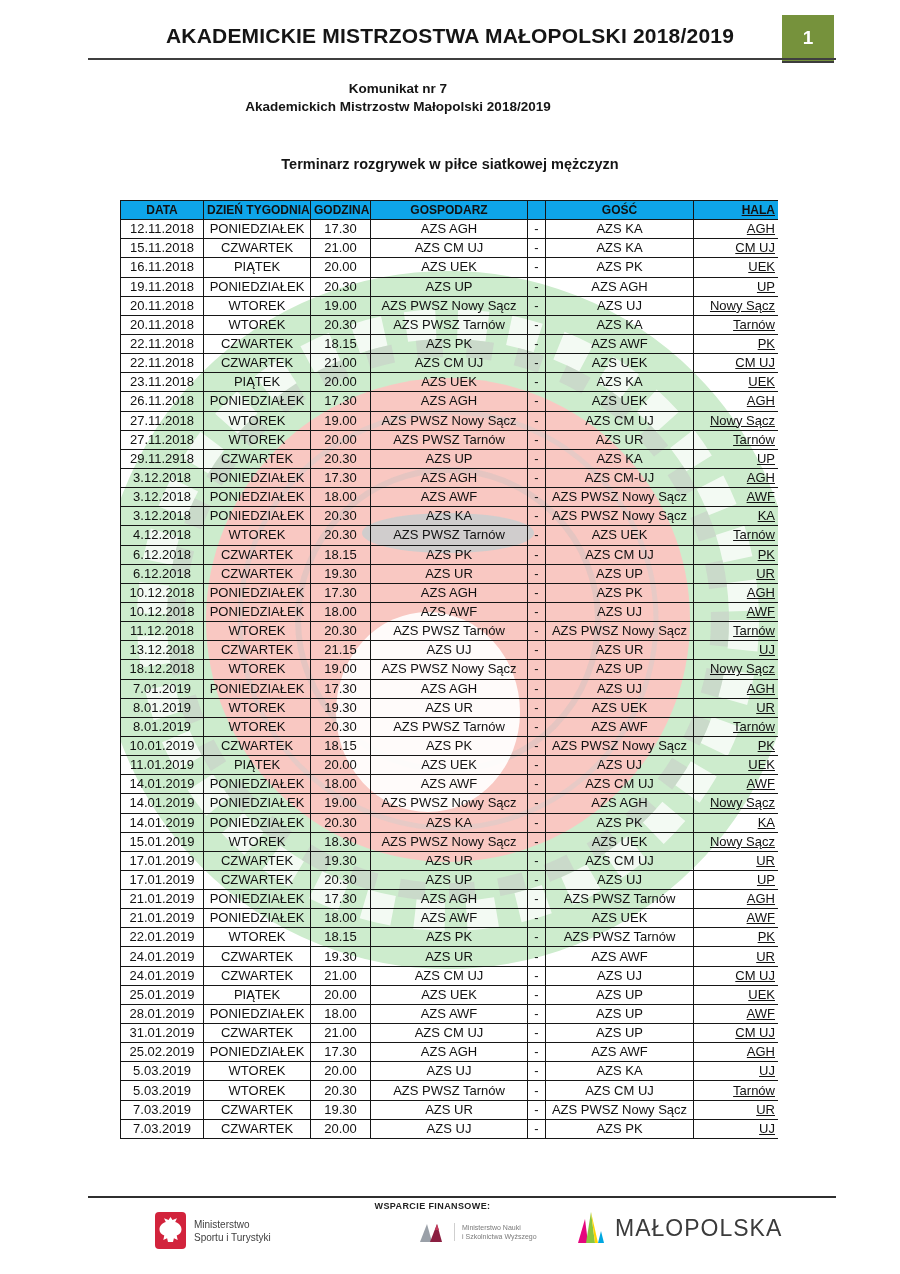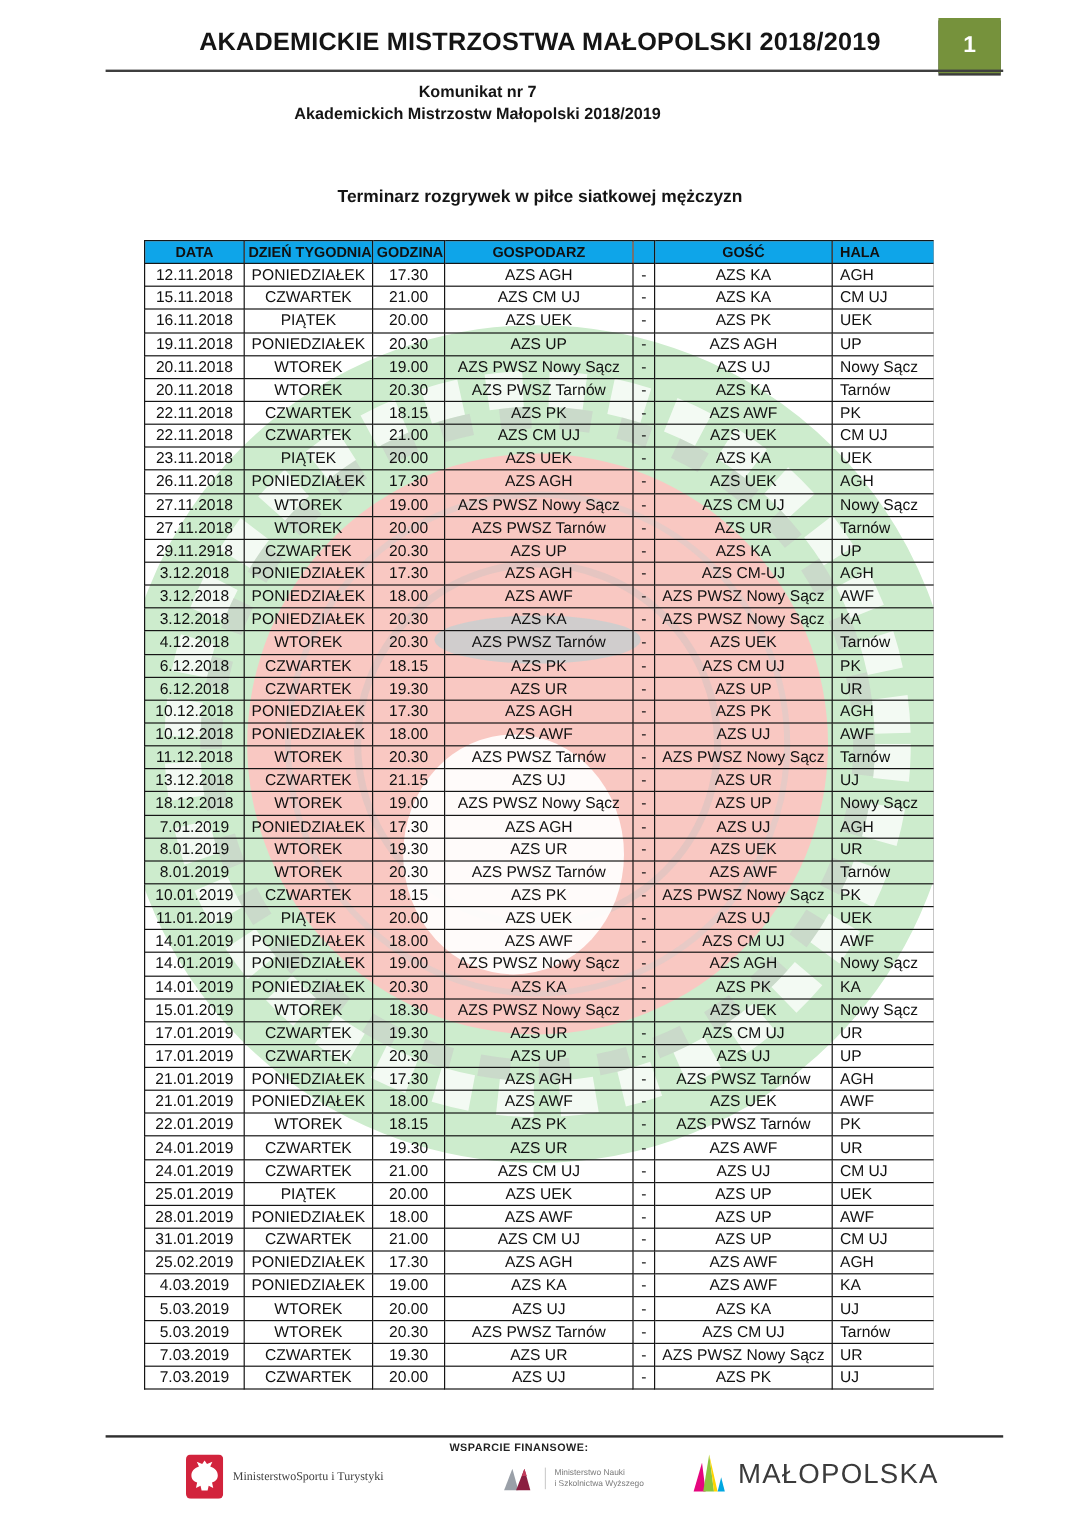--- a/index.html
+++ b/index.html
@@ -13,47 +13,47 @@
     position:absolute;top:24px;left:0;width:900px;text-align:center;
     font-size:21px;font-weight:bold;letter-spacing:.2px;margin:0;color:#151515;
   }
   .page-num{
     position:absolute;top:15px;right:66px;width:52px;height:46px;
     background:#76923C;color:#fff;font-size:19px;font-weight:bold;
     display:flex;align-items:center;justify-content:center;
     box-shadow:0 2px 0 #3c3c3c;
   }
   .rule-top{position:absolute;top:58px;left:88px;width:748px;border-top:2px solid #3f3f3f;}
-  .subtitle{position:absolute;top:68px;left:0;width:796px;text-align:center;
+  .subtitle{position:absolute;top:80px;left:0;width:796px;text-align:center;
     font-size:13.5px;font-weight:bold;line-height:18px;color:#151515;}
   .section-title{position:absolute;top:156px;left:0;width:900px;text-align:center;
     font-size:14.5px;font-weight:bold;color:#151515;}
   
   .table-region{position:absolute;top:200px;left:120px;width:658px;height:978px;overflow:hidden;}
   .watermark{position:absolute;top:0;left:0;z-index:0;}
   table.sched{
     position:relative;z-index:1;border-collapse:collapse;table-layout:fixed;
     width:658px;background:transparent;
   }
   table.sched th, table.sched td{
     border:1px solid #161616;height:19.15px;line-height:18px;padding:0 3px;
     text-align:center;overflow:hidden;white-space:nowrap;box-sizing:border-box;
   }
   table.sched th{background:#0ea5e9;font-size:12px;font-weight:bold;}
   table.sched td{font-size:13px;background:transparent;}
-  table.sched th.hall, table.sched td.hall{text-align:left;padding-left:6px;}
+  table.sched th.hall, table.sched td.hall{text-align:right;padding-left:6px;text-decoration:underline;}
   
   .rule-bottom{position:absolute;top:1196px;left:88px;width:748px;border-top:2px solid #2f2f2f;}
   .support{position:absolute;top:1201px;left:0;width:865px;text-align:center;
     font-size:9px;font-weight:bold;letter-spacing:.4px;color:#222;}
   .logo{position:absolute;display:flex;align-items:center;gap:8px;}
   .logo-msit{top:1212px;left:155px;}
   .logo-mnisw{top:1222px;left:420px;}
   .logo-malopolska{top:1211px;left:577px;}
-  .logo-text{display:flex;flex-direction:row;font-size:10px;line-height:13px;color:#3f3f3f;font-family:Liberation Serif, serif;}
+  .logo-text{display:flex;flex-direction:column;font-size:10px;line-height:13px;color:#3f3f3f;}
   .logo-text-sm{display:flex;flex-direction:column;font-size:7px;line-height:9px;color:#7a7a7a;
     border-left:1px solid #cfcfcf;padding-left:7px;}
   .malopolska-word{font-size:23px;letter-spacing:1px;color:#3b3b3b;font-weight:normal;}
 </style>
 </head>
 <body>
 
 <h1 class="title">AKADEMICKIE MISTRZOSTWA MAŁOPOLSKI 2018/2019</h1>
 <div class="page-num">1</div>
 <div class="rule-top"></div>
@@ -496,29 +496,20 @@
         <tr>
           <td>25.02.2019</td>
           <td>PONIEDZIAŁEK</td>
           <td>17.30</td>
           <td>AZS AGH</td>
           <td>-</td>
           <td>AZS AWF</td>
           <td class="hall">AGH</td>
         </tr>
         <tr>
-          <td>4.03.2019</td>
-          <td>PONIEDZIAŁEK</td>
-          <td>19.00</td>
-          <td>AZS KA</td>
-          <td>-</td>
-          <td>AZS AWF</td>
-          <td class="hall">KA</td>
-        </tr>
-        <tr>
           <td>5.03.2019</td>
           <td>WTOREK</td>
           <td>20.00</td>
           <td>AZS UJ</td>
           <td>-</td>
           <td>AZS KA</td>
           <td class="hall">UJ</td>
         </tr>
         <tr>
           <td>5.03.2019</td>

